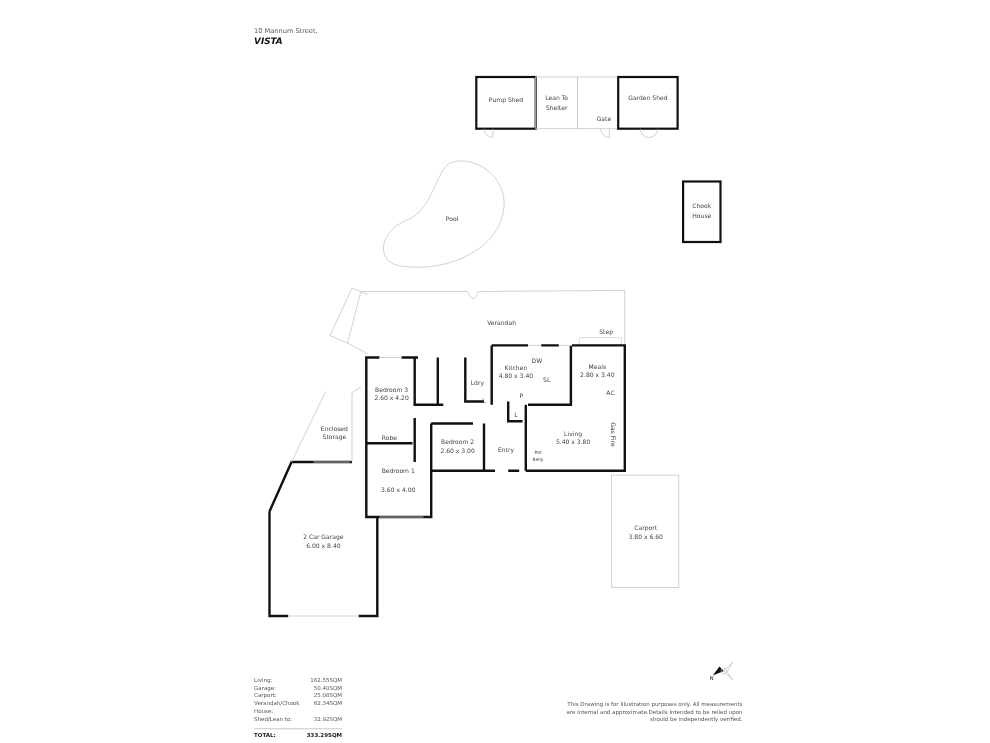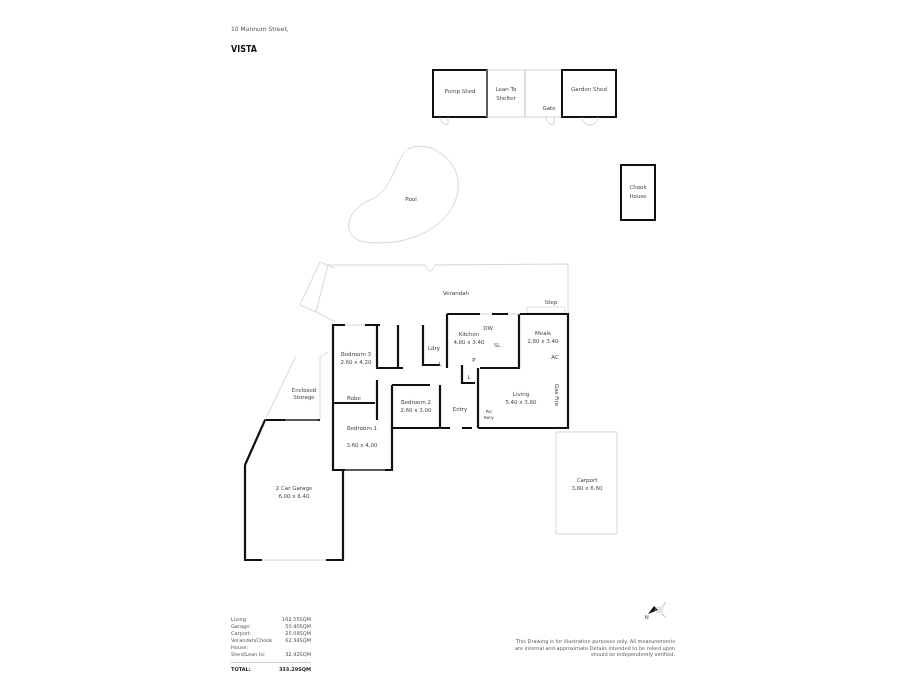--- a/index.html
+++ b/index.html
@@ -1,18 +1,18 @@
 <!DOCTYPE html>
 <html><head>
 <meta charset="utf-8">
 <style>
   html,body{margin:0;padding:0;background:#fff;}
   body{width:900px;height:675px;position:relative;overflow:hidden;font-family:"DejaVu Sans",sans-serif;color:#333;}
   .addr{position:absolute;left:231px;top:25px;font-size:6px;color:#555;}
-  .suburb{position:absolute;left:231px;top:45px;font-size:8px;font-weight:bold;color:#111;}
+  .suburb{position:absolute;left:231px;top:33px;font-size:8px;font-weight:bold;color:#111;font-style:italic;}
   svg{position:absolute;left:0;top:0;}
   .lbl{font-family:"DejaVu Sans",sans-serif;font-size:5.5px;fill:#444;text-anchor:middle;}
   .areas{position:absolute;left:231px;top:616px;width:80px;font-size:5px;color:#555;}
   .areas .row{display:flex;justify-content:space-between;line-height:7px;}
   .areas .sep{border-top:1px solid #ccc;margin:4px 0 3px 0;}
   .areas .total{font-weight:bold;color:#222;}
   .disclaimer{position:absolute;left:510px;top:638px;width:165px;font-size:5px;color:#555;text-align:right;line-height:6.5px;}
   .north{position:absolute;left:644px;top:600px;}
   .nlabel{position:absolute;left:645px;top:614px;font-size:5px;color:#333;}
 </style>

